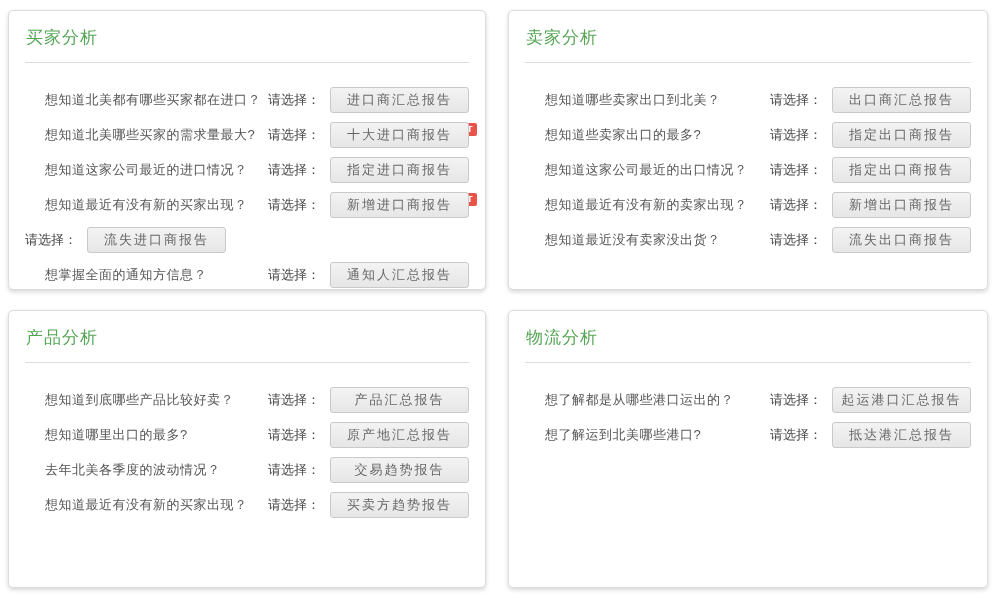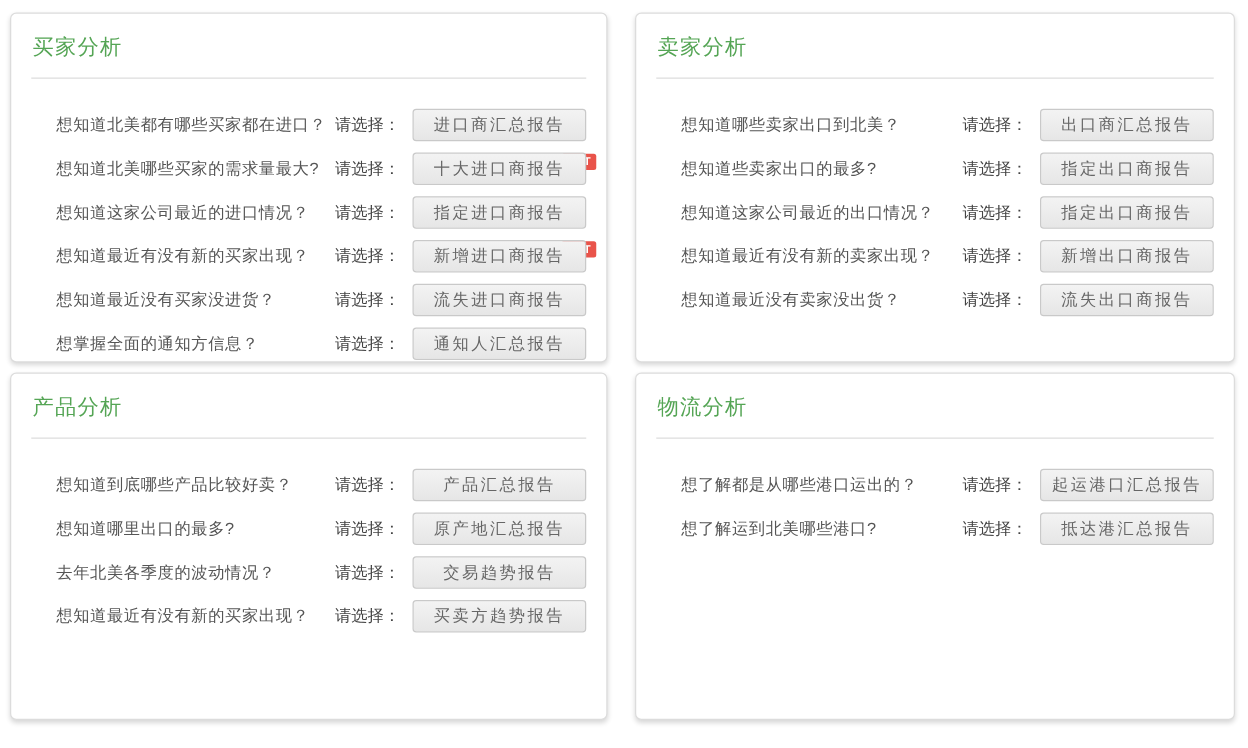--- a/index.html
+++ b/index.html
@@ -5,21 +5,21 @@
   html, body {
     margin: 0; padding: 0;
     width: 998px; height: 598px;
     background: #ffffff;
     font-family: "Liberation Sans", "DejaVu Sans", sans-serif;
   }
   .grid {
     display: grid;
     grid-template-columns: 478px 480px;
     grid-template-rows: 280px 278px;
-    gap: 8px 22px;
+    gap: 20px 22px;
     padding: 10px 22px 10px 8px;
     box-sizing: border-box;
   }
   .panel {
     background: #fff;
     border: 1px solid #dcdcdc;
     border-radius: 5px;
     box-shadow: 0 2px 4px rgba(0,0,0,0.16);
     padding: 0 16px;
     box-sizing: border-box;
@@ -129,21 +129,20 @@
   <div class="row">
     <span class="question">想知道最近有没有新的买家出现？</span>
     <span class="select-label">请选择：</span>
     <span class="btn-wrap">
       <button class="report-btn">新增进口商报告</button>
 
     </span>
   </div>
 
   <div class="row">
-    <span class="question">想知道最近没有买家没进货？</span>
     <span class="select-label">请选择：</span>
     <span class="btn-wrap">
       <button class="report-btn">流失进口商报告</button>
 
     </span>
   </div>
 
   <div class="row">
     <span class="question">想掌握全面的通知方信息？</span>
     <span class="select-label">请选择：</span>

